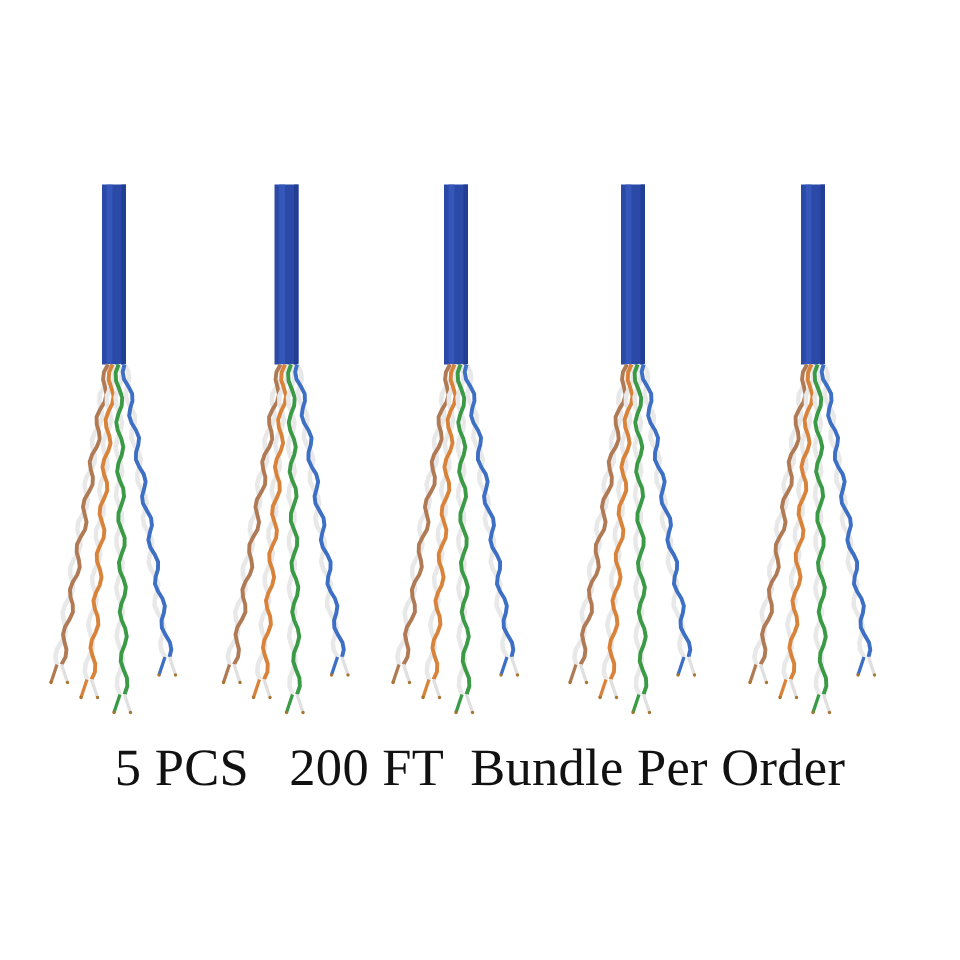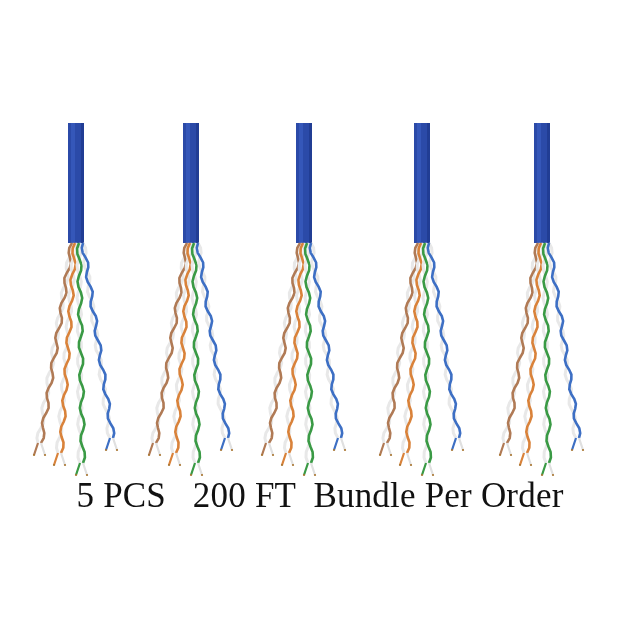--- a/index.html
+++ b/index.html
@@ -1,21 +1,21 @@
 <!DOCTYPE html>
 <html><head>
 <meta charset="utf-8">
 <style>
   html, body { margin: 0; padding: 0; background: #ffffff; }
   body { width: 640px; height: 640px; position: relative; overflow: hidden; font-family: "DejaVu Serif", serif; }
   .stage { position: absolute; left: 0; top: 0; width: 640px; height: 640px; }
   .cable { position: absolute; top: 118px; width: 90px; height: 360px; }
   .cable svg { position: absolute; left: 0; top: 0; overflow: visible; }
   .caption {
-    position: absolute; left: 0; top: 476px; width: 640px; text-align: center;
+    position: absolute; left: 0; top: 492px; width: 640px; text-align: center;
     font-family: "Liberation Serif", "DejaVu Serif", serif;
     font-size: 35px; color: #111111; letter-spacing: 0.2px; white-space: pre;
   }
 </style>
 </head>
 <body>
 
 <div class="stage">
   <div id="cables">
       <div class="cable" style="left: 34px;">

